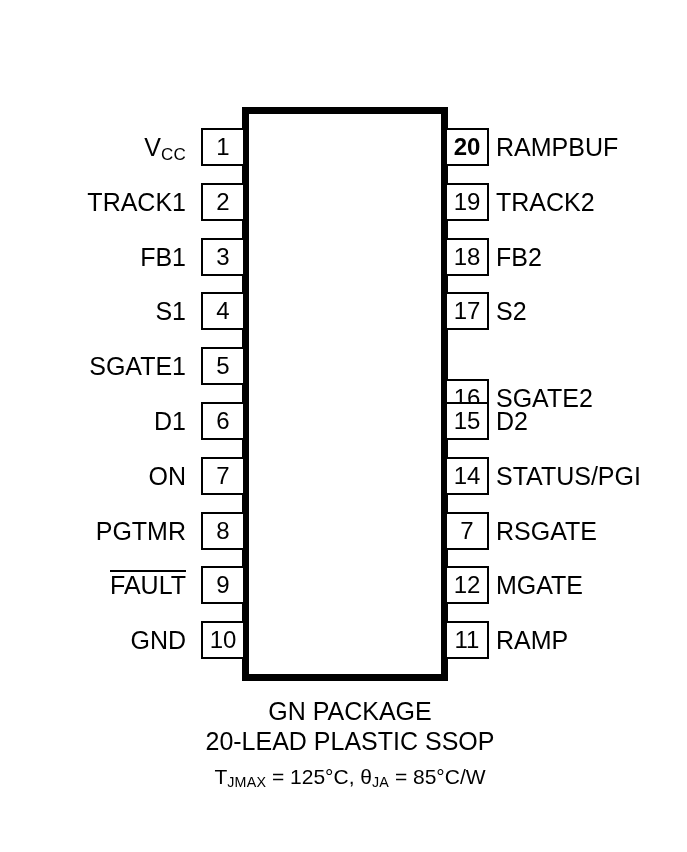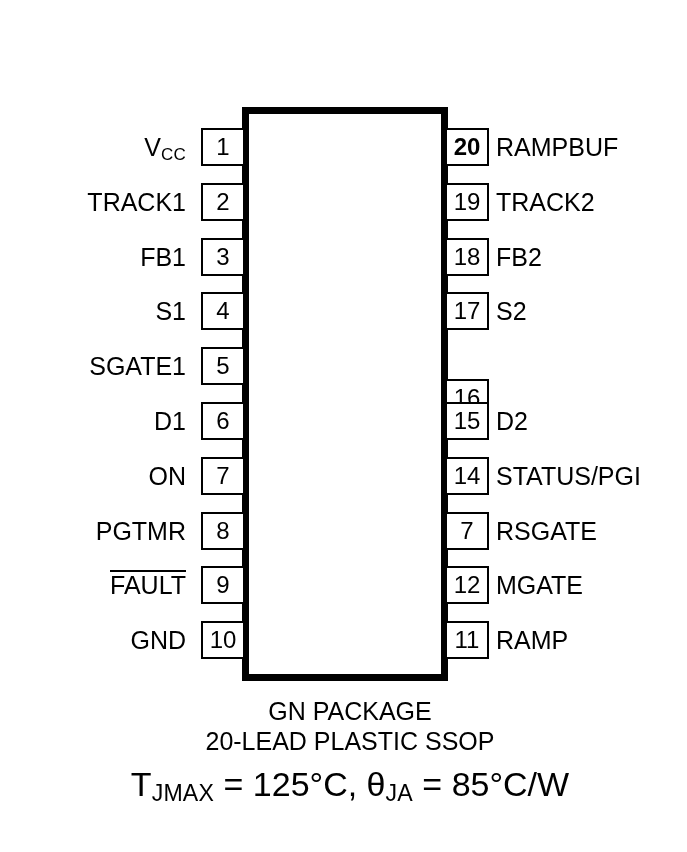--- a/index.html
+++ b/index.html
@@ -109,21 +109,21 @@
     left: 0;
     right: 0;
     text-align: center;
     font-size: 25px;
     white-space: nowrap;
     color: #000;
     margin-left: 13px;
   }
   .caption.l1 { top: 697px; }
   .caption.l2 { top: 727px; }
-  .caption.l3 { top: 765px; font-size: 34px; }
+  .caption.l3 { top: 765px; font-size: 21px; }
 </style>
 </head>
 <body>
 
 <div id="diagram">
 
 
   <div class="package-body"></div>
 
   <div id="pins-left-container">
@@ -180,20 +180,21 @@
       <div class="pin-row" style="top: 237.6px; padding-left: 16px;">
         <div class="pin-box right" style="top: 0px;">18</div>
         <div class="pin-label right" style="top: 0px;"><span>FB2</span></div>
       </div>
       <div class="pin-row" style="top: 292.4px;">
         <div class="pin-box right" style="top: 0px;">17</div>
         <div class="pin-label right" style="top: 0px;"><span>S2</span></div>
       </div>
       <div class="pin-row" style="top: 347.2px; margin-top: 32px;">
         <div class="pin-box right" style="top: 0px;">16</div>
+        <div class="pin-label right" style="top: 0px;"><span>SGATE2</span></div>
       </div>
       <div class="pin-row" style="top: 402px;">
         <div class="pin-box right" style="top: 0px;">15</div>
         <div class="pin-label right" style="top: 0px;"><span>D2</span></div>
       </div>
       <div class="pin-row" style="top: 456.8px;">
         <div class="pin-box right" style="top: 0px;">14</div>
         <div class="pin-label right" style="top: 0px;"><span>STATUS/PGI</span></div>
       </div>
       <div class="pin-row" style="top: 511.6px;">

